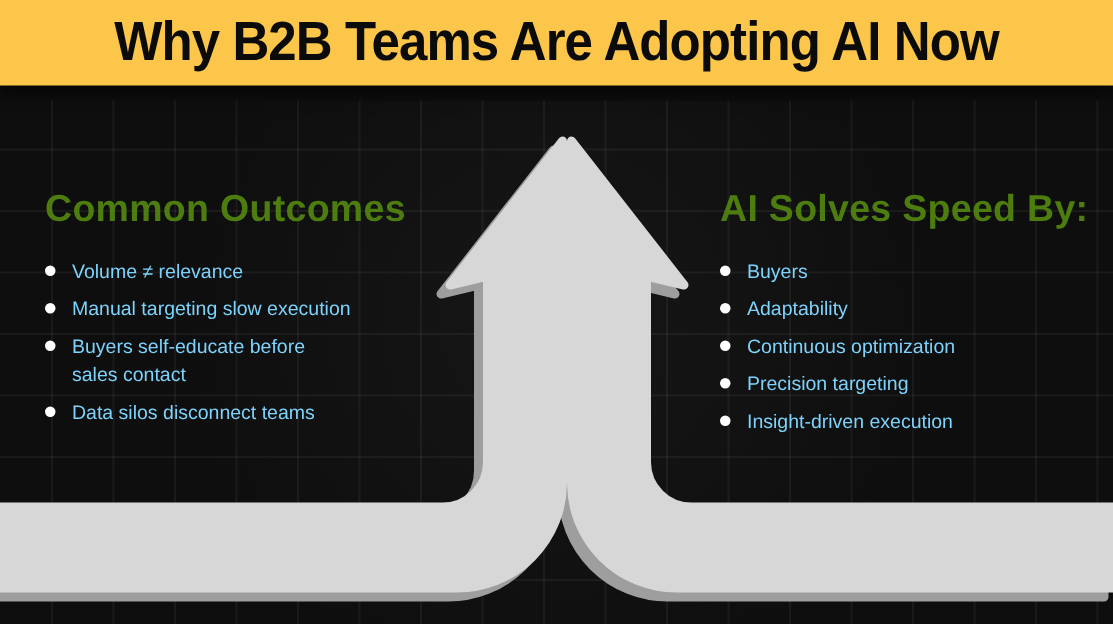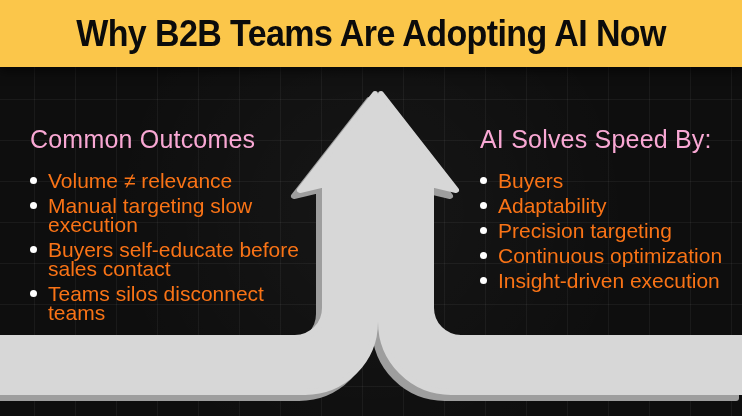--- a/index.html
+++ b/index.html
@@ -6,21 +6,21 @@
   html,body { width:742px; height:416px; background:#000; }
   body { font-family:"Liberation Sans","DejaVu Sans",sans-serif; }
 
   .poster {
     position:relative; width:742px; height:416px; overflow:hidden;
     background:#0d0d0d;
   }
 
   
   .banner {
-    position:absolute; left:0; top:0; width:742px; height:67px;
+    position:absolute; left:0; top:0; width:742px; height:57px;
     background:#fbc64a;
     display:flex; align-items:center; justify-content:center;
     z-index:3;
     box-shadow:0 4px 10px rgba(0,0,0,0.6);
   }
   .banner h1 {
     font-size:34px; font-weight:bold; color:#0b0b0b;
     letter-spacing:-0.6px; white-space:nowrap;
     transform:scaleY(1.08);
   }
@@ -39,33 +39,33 @@
 
   
   .arrow-svg { position:absolute; left:0; top:68px; width:742px; height:348px; z-index:1; }
 
   
   .col { position:absolute; z-index:2; }
   .col-left  { left:30px;  top:124px; width:272px; }
   .col-right { left:480px; top:124px; width:252px; }
 
   .col h2 {
-    font-size:25px; line-height:30px; font-weight:normal;
-    color:#f9a8d4; letter-spacing:0.2px; white-space:nowrap;
+    font-size:25px; line-height:30px; font-weight:bold;
+    color:#4d7c0f; letter-spacing:0.2px; white-space:nowrap;
   }
 
   ul.bullets { list-style:none; margin-top:17px; }
   ul.bullets li {
     display:flex; align-items:flex-start; margin-bottom:6px;
   }
   .dot {
     width:7px; height:7px; border-radius:50%; background:#ffffff;
     flex-shrink:0; margin:6px 11px 0 0;
   }
-  .txt { color:#f97316; font-size:21px; line-height:19px; }
+  .txt { color:#7dd3fc; font-size:13px; line-height:19px; }
   .txt .ln { display:block; }
 </style>
 </head>
 <body>
 
 <div class="poster">
 
   <div class="banner">
     <h1>Why B2B Teams Are Adopting AI Now</h1>
   </div>
@@ -102,21 +102,21 @@
       <li>
         <span class="dot"></span>
         <span class="txt">
           <span class="ln">Buyers self-educate before</span>
           <span class="ln">sales contact</span>
         </span>
       </li>
       <li>
         <span class="dot"></span>
         <span class="txt">
-            <span class="ln">Teams silos disconnect teams</span>
+            <span class="ln">Data silos disconnect teams</span>
           </span>
       </li>
     </ul>
   </div>
 
   <div class="col col-right">
     <h2>AI Solves Speed By:</h2>
     <ul class="bullets">
       <li>
         <span class="dot"></span>
@@ -126,27 +126,27 @@
       </li>
       <li>
         <span class="dot"></span>
         <span class="txt">
             <span class="ln">Adaptability</span>
           </span>
       </li>
       <li>
         <span class="dot"></span>
         <span class="txt">
-            <span class="ln">Precision targeting</span>
+            <span class="ln">Continuous optimization</span>
           </span>
       </li>
       <li>
         <span class="dot"></span>
         <span class="txt">
-            <span class="ln">Continuous optimization</span>
+            <span class="ln">Precision targeting</span>
           </span>
       </li>
       <li>
         <span class="dot"></span>
         <span class="txt">
             <span class="ln">Insight-driven execution</span>
           </span>
       </li>
     </ul>
   </div>

